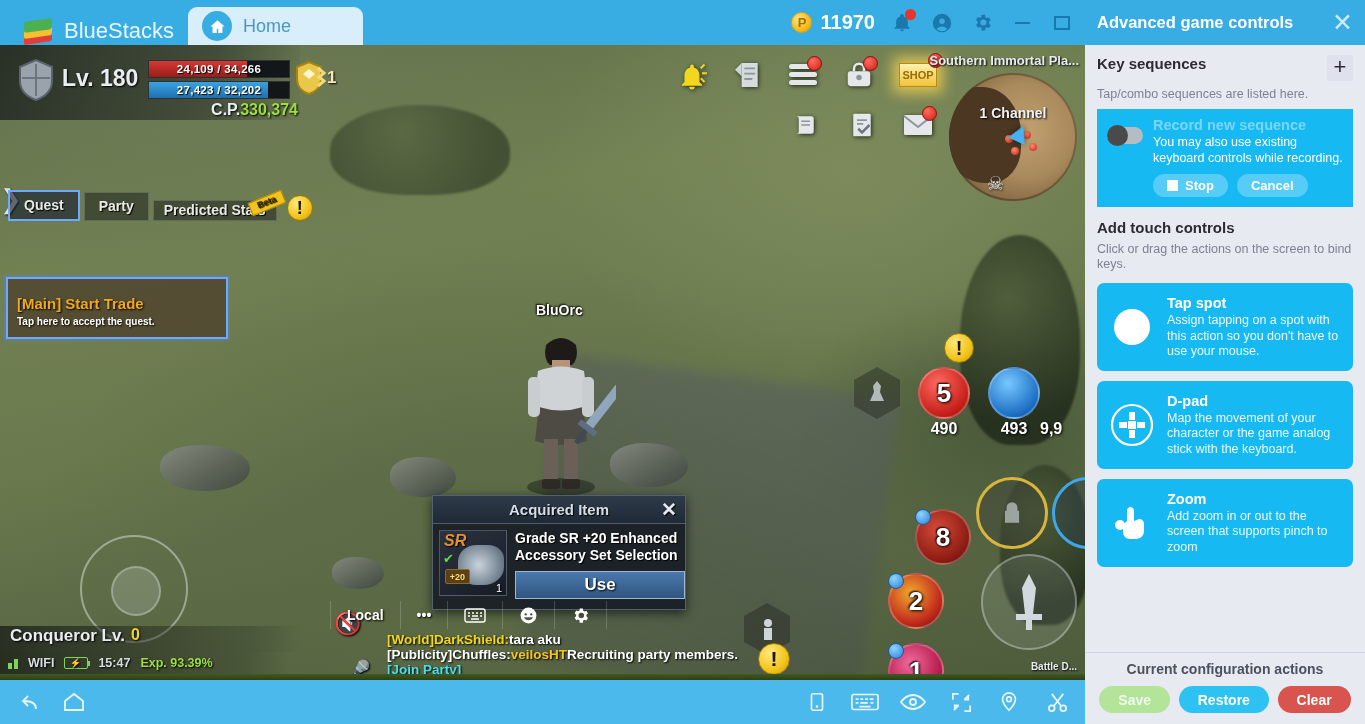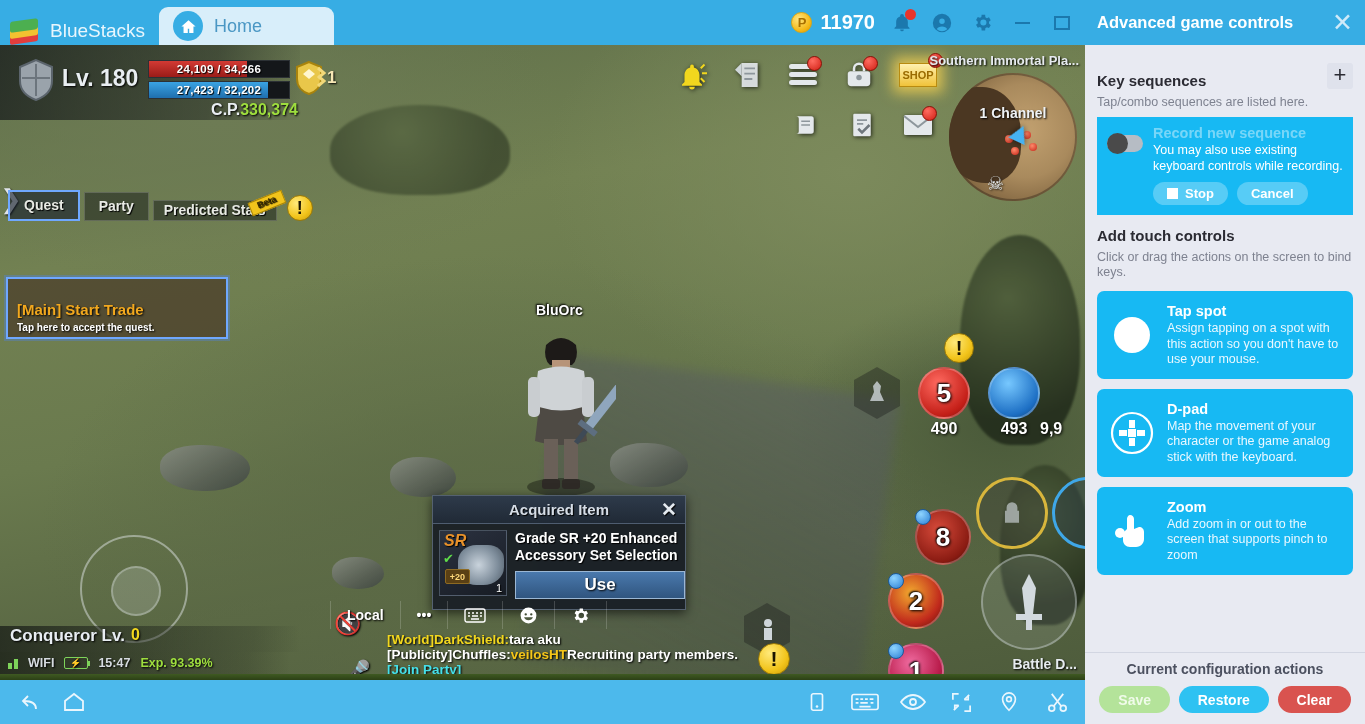--- a/index.html
+++ b/index.html
@@ -12,22 +12,22 @@
   #app { position: relative; width: 1365px; height: 724px; }
 
   
   .titlebar {
     position: absolute; left: 0; top: 0; width: 1085px; height: 45px;
     background: #37ade4;
     display: flex; align-items: flex-end;
   }
   .bs-brand {
     display: flex; align-items: center; gap: 10px;
-    height: 28px; padding: 0 14px 0 10px; color: #e8f6fd;
-    font-size: 19px;
+    height: 28px; padding: 0 14px 0 24px; color: #e8f6fd;
+    font-size: 22px;
   }
   .bs-logo { width: 30px; height: 28px; position: relative; }
   .bs-logo i {
     position: absolute; left: 0; width: 28px; height: 9px; border-radius: 2px;
     transform: skewY(-8deg);
   }
   .bs-logo i:nth-child(1){ top: 17px; background:#e23d3d; }
   .bs-logo i:nth-child(2){ top: 11px; background:#f2c230; }
   .bs-logo i:nth-child(3){ top: 3px;  background:#4caf50; border-radius:3px; height:11px;}
   .bs-tab {
@@ -165,21 +165,21 @@
     width: 26px; height: 26px; border-radius:50%;
     background: radial-gradient(circle at 35% 30%, #ffe97a, #f2c41b 60%, #c89a06);
     color:#1a1400; font-size: 18px; font-weight:bold;
     display:flex; align-items:center; justify-content:center;
     border:1px solid #9c7a06; margin-left: 6px;
   }
   .quest-box {
     position:absolute; left: 6px; top: 232px; width: 222px; height: 62px;
     background: rgba(74,58,40,.72); border: 2px solid #6fa8ff;
     box-shadow: 0 0 0 2px rgba(80,130,220,.4);
-    padding: 22px 9px;
+    padding: 16px 9px;
   }
   .quest-title { color:#f2a81e; font-size: 15px; font-weight:bold; text-shadow:1px 1px 2px #000; }
   .quest-sub { color:#fff; font-size: 10px; font-weight:bold; text-shadow:1px 1px 2px #000; margin-top:4px;}
   .left-arrow {
     position:absolute; left: 0px; top: 132px; width: 22px; height: 44px;
     display:flex; align-items:center; justify-content:center;
     color: #dfe4e8; font-size: 26px; text-shadow: 1px 1px 2px #000;
   }
 
   
@@ -355,21 +355,21 @@
     background: rgba(30,34,30,.42);
     clip-path: polygon(50% 0%, 100% 25%, 100% 75%, 50% 100%, 0% 75%, 0% 25%);
     display:flex;align-items:center;justify-content:center; color:#e6ebef;
   }
   .auto-btn {
     position:absolute; left: 748px; top: 619px; width: 44px; height: 44px;
     display:flex;align-items:center;justify-content:center;
     color:#fff; font-size: 14px; font-weight:bold; text-shadow:1px 1px 2px #000;
   }
   .battle-label {
-    position:absolute; right: 8px; bottom: 8px; color:#e6ebef; font-size: 14px; font-weight:bold;
+    position:absolute; right: 8px; bottom: 8px; color:#e6ebef; font-size: 10px; font-weight:bold;
     text-shadow: 1px 1px 2px #000;
   }
   .conq-bar {
     position:absolute; left:0; bottom: 28px; width: 300px; height: 26px;
     background: linear-gradient(90deg, rgba(22,26,22,.72), rgba(22,26,22,.2) 85%, rgba(22,26,22,0));
     display:flex; align-items:flex-start; padding-left: 10px; gap:6px;
   }
   .conq-bar .t1 { color:#e8edf2; font-size: 17px; font-weight:bold; text-shadow:1px 1px 2px #000; }
   .conq-bar .t2 { color:#f2d71e; font-size: 16px; font-weight:bold; text-shadow:1px 1px 2px #000; }
   .sysbar {
@@ -406,21 +406,21 @@
     position:absolute; right:0; top:0; width: 280px; height: 724px;
     background:#e8eaf2; display:flex; flex-direction:column;
   }
   .panel-head {
     height: 45px; background:#37ade4; display:flex; align-items:center;
     padding: 0 12px; color:#fff;
   }
   .panel-title { font-size: 16.5px; font-weight:bold; }
   .panel-close { margin-left:auto; font-size: 25px; line-height: 25px; color:#cfeaf9; font-weight: 300;}
   .panel-body { flex: 1 1 auto; padding: 10px 12px 4px 12px; overflow:hidden; }
-  .sec-head { display:flex; align-items:flex-end;margin-top:8px; }
+  .sec-head { display:flex; align-items:flex-start; }
   .sec-title { font-size: 15px; font-weight:bold; color:#2b2b33; }
   .plus-btn {
     margin-left:auto; width: 26px; height: 26px; background:#dfe2ec; color:#2b2b33;
     font-size: 22px; line-height: 23px; text-align:center; font-weight: 300;
     border-radius: 3px;
   }
   .sec-sub { font-size: 12.5px; color:#7e8290; margin-top: 6px; line-height:1.25; }
   .rec-card {
     margin-top: 6px; background:#17b9f3; padding: 8px 10px 10px 10px;
     display:flex; gap: 10px;

